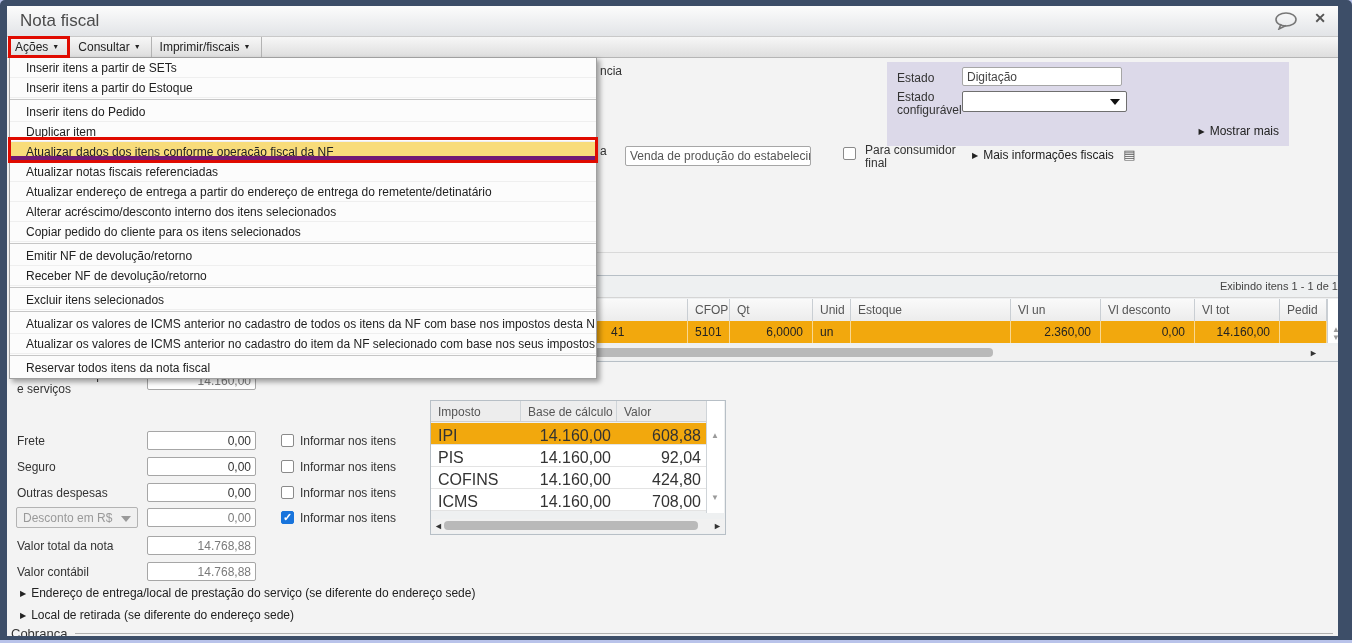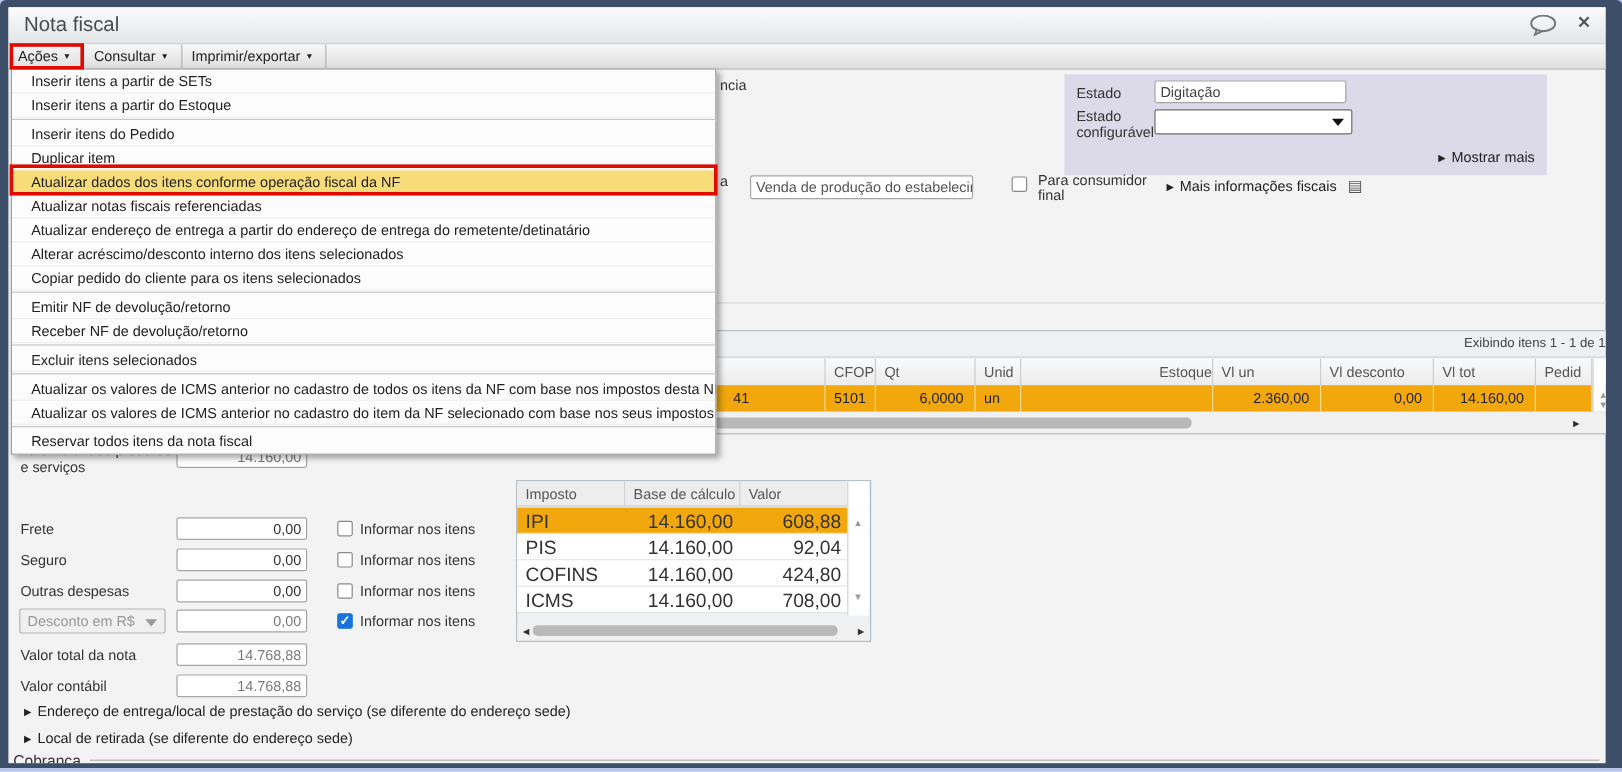--- a/index.html
+++ b/index.html
@@ -23,21 +23,21 @@
   .menubtn { font-size:12px; color:#222; padding:3px 10px 0 8px; white-space:nowrap; cursor:pointer; }
   .menubtn .caret { font-size:7px; vertical-align:2px; margin-left:4px; color:#222; }
   .menubar .vsep { width:1px; background:#b3b3b3; }
   
   .redbox { position:absolute; border:3px solid #e00b00; z-index:300; pointer-events:none; }
   
   .dropdown { position:absolute; left:2px; top:51px; width:588px; z-index:200;
       background:#fcfcfc; border:1px solid #a0a0a0; box-shadow:3px 3px 5px rgba(0,0,0,.35); }
   .mi { height:20px; line-height:20px; padding-left:16px; font-size:12px; color:#222;
       white-space:nowrap; overflow:hidden; border-bottom:1px solid #efefef; cursor:pointer; }
-  .mi.hl { background:#f8dc7a; border-bottom:1px solid #701a75; }
+  .mi.hl { background:#f8dc7a; border-bottom:6px solid #701a75; }
   .msep { height:3px; border-top:1px solid #c7c7c7; margin-top:1px; background:#fcfcfc; }
   
   .lbl { position:absolute; font-size:12px; color:#333; }
   .frag { position:absolute; font-size:12px; color:#333; }
   .tinput { position:absolute; background:#fff; border:1px solid #a6a6a6; border-radius:2px;
       font-size:12px; color:#444; padding:2px 4px; overflow:hidden; white-space:nowrap; }
   .tinput.num { text-align:right; color:#333; }
   .tinput.ro { color:#7a7a7a; }
   .arrow-glyph { font-size:8px; color:#222; margin-right:5px; vertical-align:1px; }
   .linkrow { position:absolute; font-size:12px; color:#222; cursor:pointer; white-space:nowrap; }
@@ -102,21 +102,21 @@
       <div class="menubar">
         <div class="menubtn">
           <span>Ações</span><span class="caret">▼</span>
         </div>
         <div class="vsep"></div>
         <div class="menubtn">
           <span>Consultar</span><span class="caret">▼</span>
         </div>
         <div class="vsep"></div>
         <div class="menubtn">
-          <span>Imprimir/exportar</span><span class="caret">▼</span>
+          <span>Imprimir/fiscais</span><span class="caret">▼</span>
         </div>
         <div class="vsep"></div>
       </div>
 
       <div class="frag" style="left:593px; top:58px;">ncia</div>
       <div class="frag" style="left:593px; top:138px;">a</div>
 
       <div class="estado-panel">
         <div class="lbl" style="left:10px; top:9px;">Estado</div>
         <div class="tinput" style="left:75px; top:5px; width:160px; height:19px;">Digitação</div>
@@ -146,21 +146,21 @@
 
       <div style="position:absolute; left:8px; top:246px; width:1325px; height:1px; background:#d9d9d9;"></div>
 
       <div class="grid-panel">
         <div class="grid-status">Exibindo itens 1 - 1 de 1</div>
         <div class="grid-head">
           <div class="gh" style="width:665px;"></div>
           <div class="gh" style="width:42px;">CFOP</div>
           <div class="gh" style="width:83px;">Qt</div>
           <div class="gh" style="width:38px;">Unid</div>
-          <div class="gh" style="width:160px;text-align:right;">Estoque</div>
+          <div class="gh" style="width:160px;">Estoque</div>
           <div class="gh" style="width:90px;">Vl un</div>
           <div class="gh" style="width:94px;">Vl desconto</div>
           <div class="gh" style="width:85px;">Vl tot</div>
           <div class="gh" style="width:47px;">Pedid</div>
         </div>
         <div class="grid-row">
           <div class="gc" style="width:665px; padding-left:588px;">41</div>
           <div class="gc" style="width:42px;">5101</div>
           <div class="gc num" style="width:83px;">6,0000</div>
           <div class="gc" style="width:38px;">un</div>

